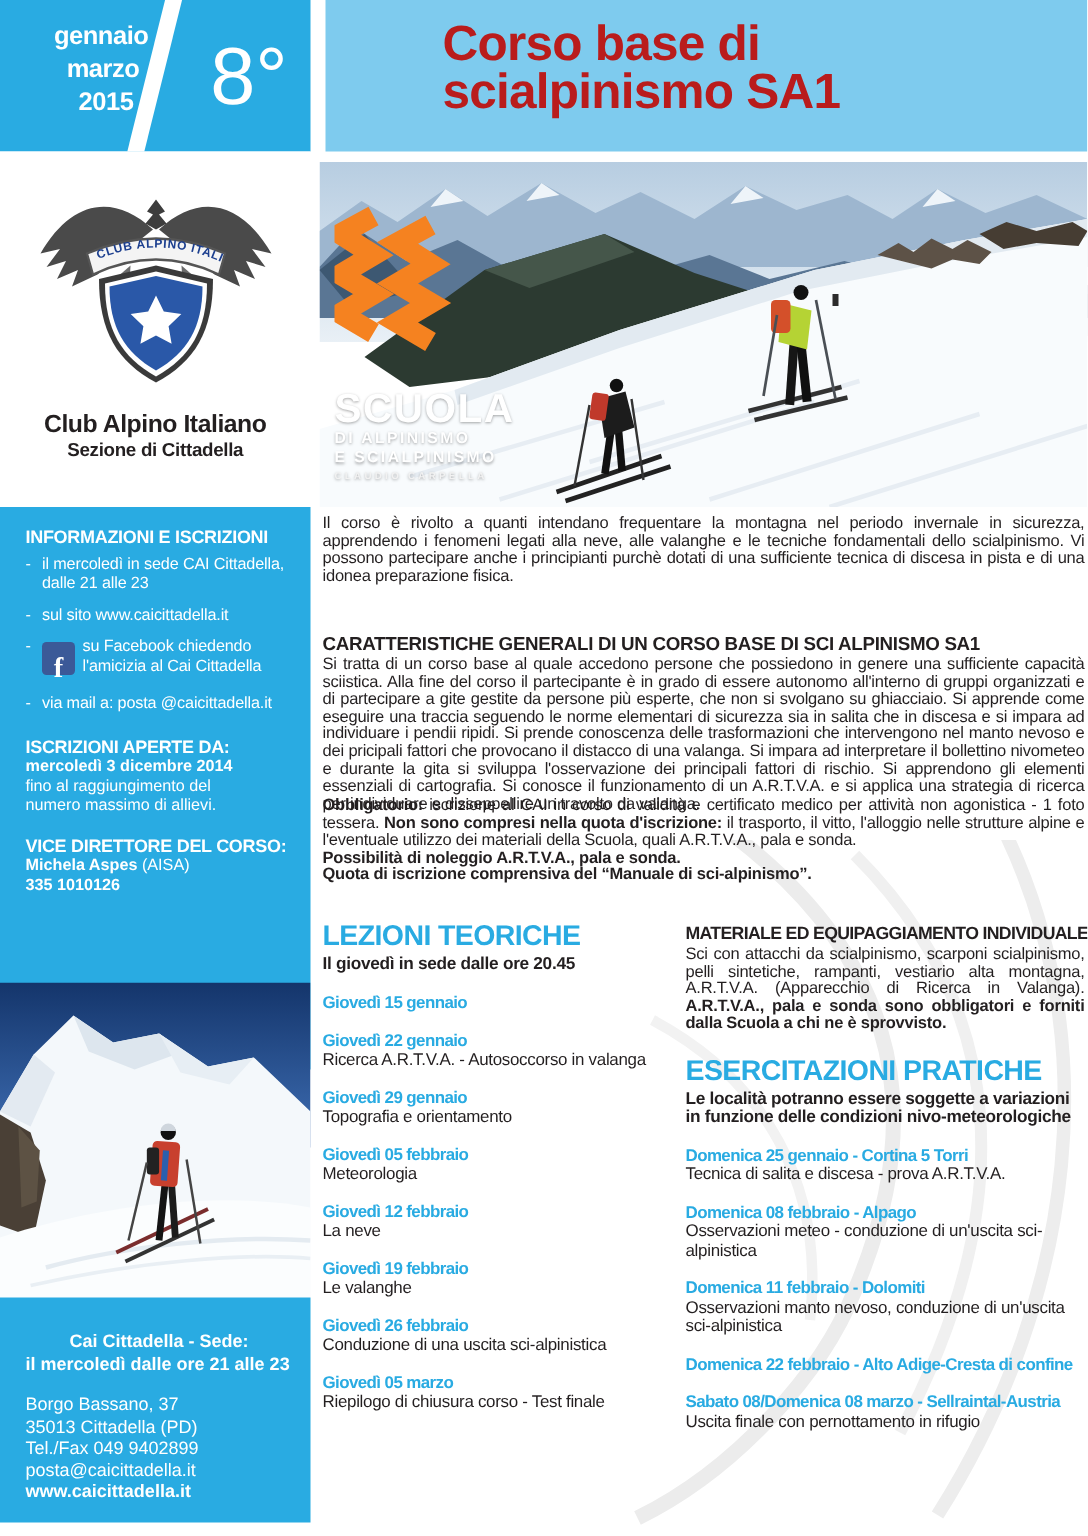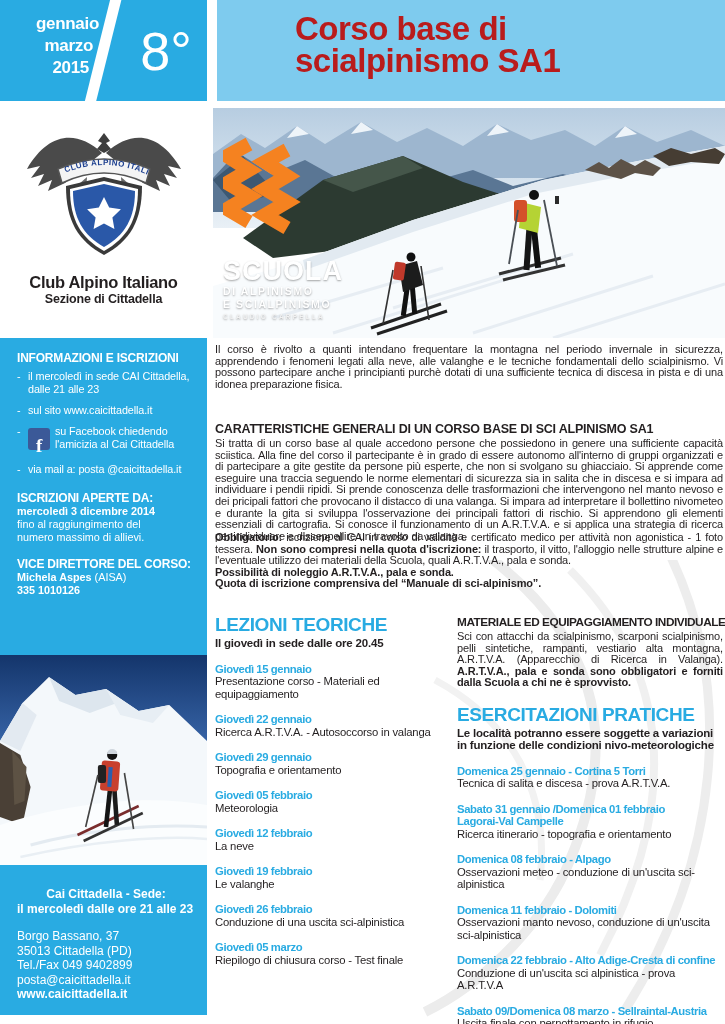--- a/index.html
+++ b/index.html
@@ -288,21 +288,20 @@
     <p class="bold-line"><b>Quota di iscrizione comprensiva del “Manuale di sci-alpinismo”.</b></p>
   </div>
 
   <div class="col-left">
     <div class="bigcyan">LEZIONI TEORICHE</div>
     <div class="subnote">Il giovedì in sede dalle ore 20.45</div>
     <div>
 
         <div class="entry">
           <div class="edate">Giovedì 15 gennaio</div>
-          <div class="edesc">Presentazione corso - Materiali ed equipaggiamento</div>
         </div>
 
         <div class="entry">
           <div class="edate">Giovedì 22 gennaio</div>
           <div class="edesc">Ricerca A.R.T.V.A. - Autosoccorso in valanga</div>
         </div>
 
         <div class="entry">
           <div class="edate">Giovedì 29 gennaio</div>
           <div class="edesc">Topografia e orientamento</div>
@@ -343,46 +342,40 @@
       <div class="bigcyan">ESERCITAZIONI PRATICHE</div>
       <div class="subnote">Le località potranno essere soggette a variazioni in funzione delle condizioni nivo-meteorologiche</div>
       <div>
 
           <div class="entry">
             <div class="edate">Domenica 25 gennaio - Cortina 5 Torri</div>
 
             <div class="edesc">Tecnica di salita e discesa - prova A.R.T.V.A.</div>
           </div>
 
-          <div class="entry">
-            <div class="edate">Sabato 31 gennaio /Domenica 01 febbraio</div>
-            <div class="edate">Lagorai-Val Campelle</div>
-            <div class="edesc">Ricerca itinerario - topografia e orientamento</div>
-          </div>
 
           <div class="entry">
             <div class="edate">Domenica 08 febbraio - Alpago</div>
 
             <div class="edesc">Osservazioni meteo - conduzione di un'uscita sci-alpinistica</div>
           </div>
 
           <div class="entry">
             <div class="edate">Domenica 11 febbraio - Dolomiti</div>
 
             <div class="edesc">Osservazioni manto nevoso, conduzione di un'uscita sci-alpinistica</div>
           </div>
 
           <div class="entry">
             <div class="edate">Domenica 22 febbraio - Alto Adige-Cresta di confine</div>
 
-            <div class="edesc">Conduzione di un'uscita sci alpinistica - prova A.R.T.V.A</div>
-          </div>
-
-          <div class="entry">
-            <div class="edate">Sabato 09/Domenica 08 marzo - Sellraintal-Austria</div>
+          </div>
+
+          <div class="entry">
+            <div class="edate">Sabato 08/Domenica 08 marzo - Sellraintal-Austria</div>
 
             <div class="edesc">Uscita finale con pernottamento in rifugio</div>
           </div>
         </div>
     </div>
   </div>
 
 </div>
 
 </body></html>

